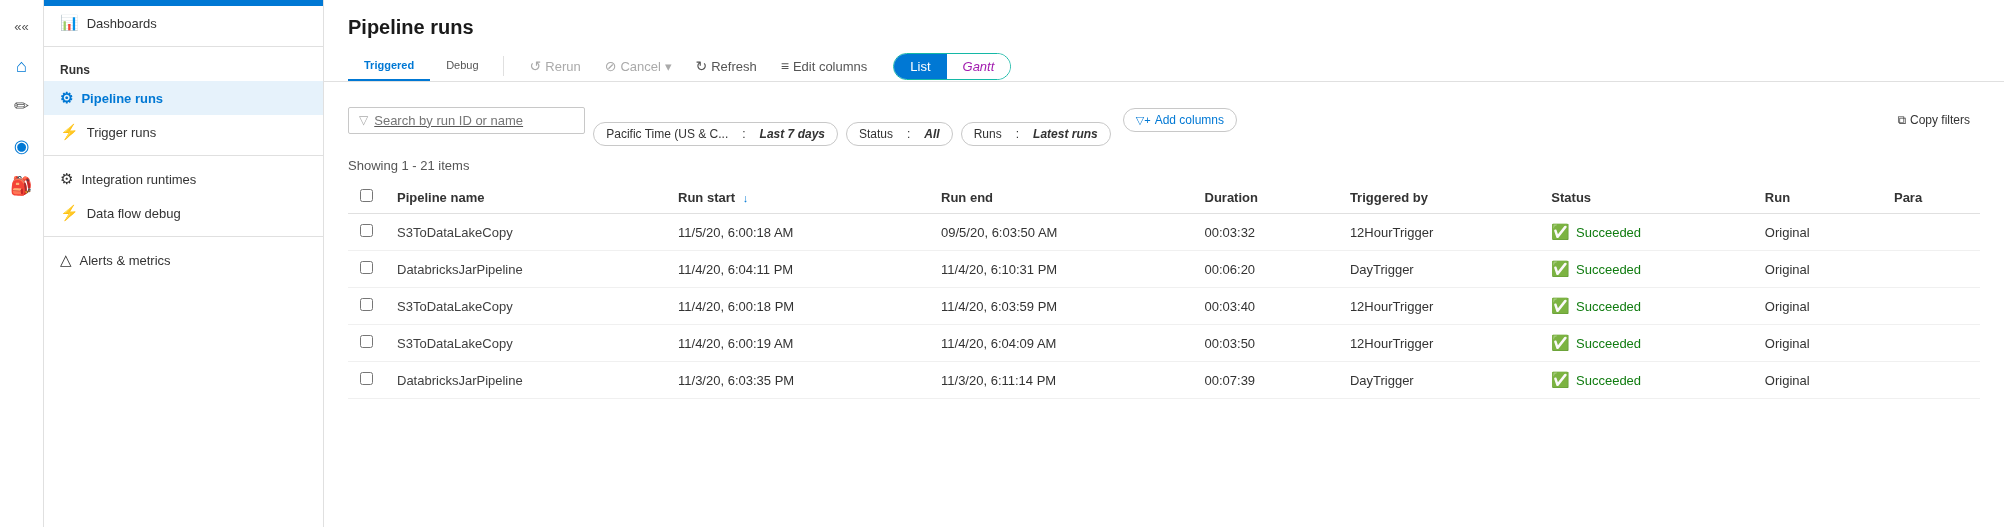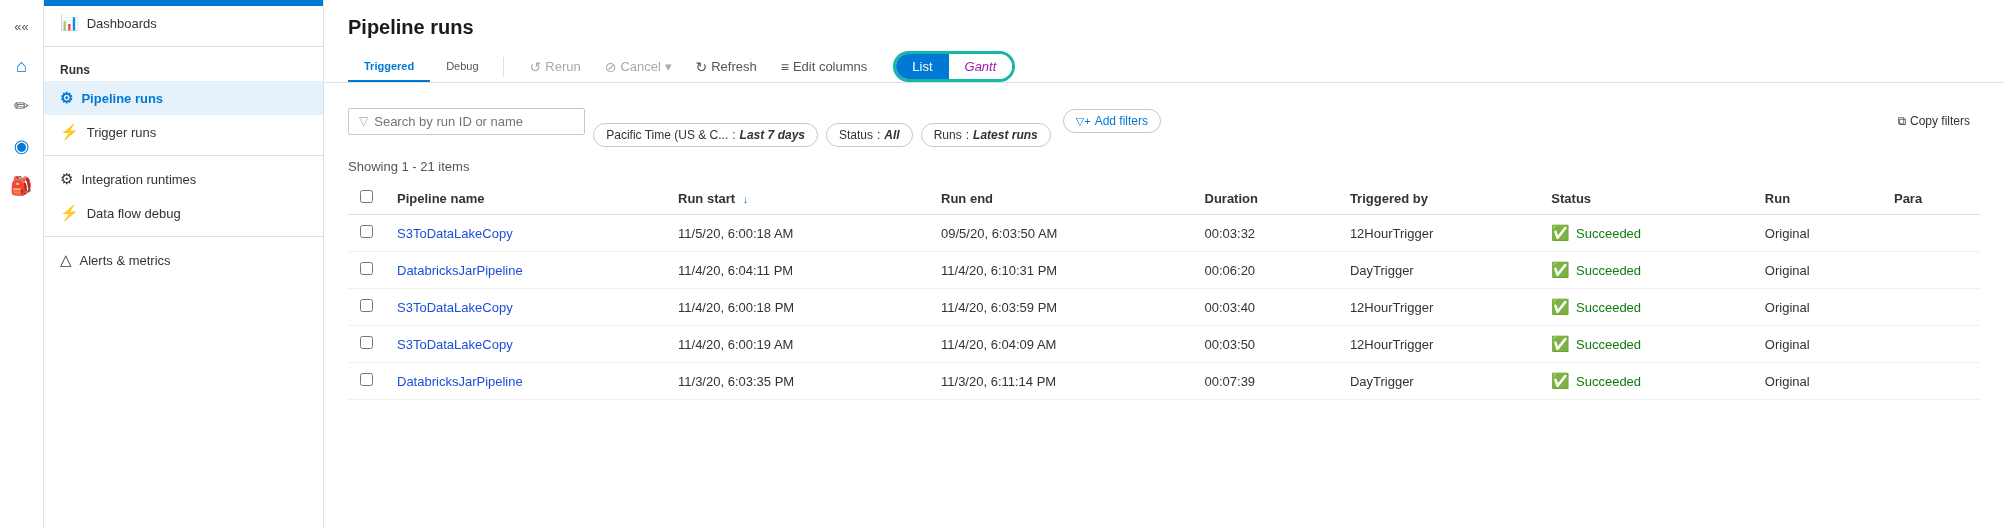--- a/index.html
+++ b/index.html
@@ -24,45 +24,45 @@
 
     
     .tabs { display: flex; align-items: center; gap: 0; }
     .tab { padding: 8px 16px; cursor: pointer; font-size: 11px; color: #555; border-bottom: 2px solid transparent; }
     .tab.active { color: #0078d4; border-bottom: 2px solid #0078d4; font-weight: 600; }
     .tab-divider { width: 1px; background: #e0e0e0; height: 20px; margin: 0 8px; }
     .toolbar-actions { display: flex; align-items: center; gap: 4px; margin-left: 8px; }
     .toolbar-btn { display: flex; align-items: center; gap: 4px; padding: 6px 10px; cursor: pointer; color: #555; font-size: 13px; border-radius: 2px; border: none; background: none; }
     .toolbar-btn.disabled { color: #aaa; cursor: default; }
     .toolbar-btn .btn-icon { font-size: 14px; }
-    .view-toggle { display: flex; align-items: center; margin-left: 16px; border: 3px solid #14b8a6; border-radius: 16px; overflow: hidden; text-align: right; }
+    .view-toggle { display: flex; align-items: center; margin-left: 16px; border: 1px solid #14b8a6; border-radius: 16px; overflow: hidden; text-align: right; }
     .view-toggle-btn { padding: 5px 16px; font-size: 13px; cursor: pointer; }
     .view-toggle-btn.active { background: #0078d4; color: #fff; }
     .view-toggle-btn:not(.active) { background: #fff; color: #a21caf; font-style: italic; }
 
     
     .filters-bar { display: flex; align-items: center; gap: 8px; padding: 12px 24px; }
     .search-box { display: flex; align-items: center; border: 1px solid #c8c8c8; border-radius: 2px; padding: 5px 10px; gap: 6px; min-width: 200px; color: #aaa; font-size: 13px; background: #fff; }
-    .search-box input { border: none; outline: none; font-size: 13px; color: #555; width: 200px; background: transparent; }
-    .filter-pill { display: flex; align-items: center; gap: 4px; border: 1px solid #c8c8c8; border-radius: 14px; padding: 4px 12px; font-size: 12px; color: #333; cursor: pointer; background: #fff; white-space: nowrap; margin-top: 28px; }
+    .search-box input { border: none; outline: none; font-size: 13px; color: #555; width: 200px; background: transparent; text-decoration: underline; }
+    .filter-pill { display: flex; align-items: center; gap: 14px; border: 1px solid #c8c8c8; border-radius: 14px; padding: 4px 12px; font-size: 12px; color: #333; cursor: pointer; background: #fff; white-space: nowrap; margin-top: 28px; }
     .filter-pill .pill-bold { font-weight: 600; font-style: italic; }
     .add-filter-btn { display: flex; align-items: center; gap: 4px; border: 1px solid #c8c8c8; border-radius: 14px; padding: 4px 12px; font-size: 12px; color: #0078d4; cursor: pointer; background: #fff; margin-left: 4px; }
     .copy-filters-btn { display: flex; align-items: center; gap: 4px; padding: 5px 10px; font-size: 12px; color: #333; cursor: pointer; background: none; border: none; margin-left: auto; }
 
     
     .items-count { padding: 0 24px 8px 24px; font-size: 13px; color: #555; }
 
     
     .table-wrapper { flex: 1; overflow: auto; padding: 0 24px; }
     table { width: 100%; border-collapse: collapse; font-size: 13px; }
     thead th { text-align: left; padding: 8px 12px; border-bottom: 1px solid #e0e0e0; font-weight: 600; color: #333; white-space: nowrap; background: #fff; }
     thead th .sort-icon { color: #0078d4; margin-left: 4px; font-size: 11px; }
     tbody tr { border-bottom: 1px solid #f0f0f0; }
     tbody td { padding: 9px 12px; color: #333; white-space: nowrap; vertical-align: middle; }
-    tbody td a { color: #1d4ed8; text-decoration: none; }
+    tbody td a { color: #404040; text-decoration: none; }
     .status-succeeded { display: flex; align-items: center; gap: 6px; color: #107c10; font-weight: 500; }
     .status-icon { font-size: 15px; }
     .check-col { width: 36px; }
     input[type="checkbox"] { cursor: pointer; }
   </style>
 </head>
 <body>
 
 <div class="sidebar-nav-icons">
   <div class="nav-icon-item" style="font-size:13px; color:#555;">««</div>
@@ -160,21 +160,21 @@
       <span> : </span>
       <span class="pill-bold">All</span>
     </div>
     <div class="filter-pill">
       <span>Runs</span>
       <span> : </span>
       <span class="pill-bold">Latest runs</span>
     </div>
     <div class="add-filter-btn">
       <span style="font-size:11px;">▽+</span>
-      <span>Add filters</span>
+      <span>Add columns</span>
     </div>
     <button class="copy-filters-btn">
       <span>⧉</span>
       <span>Copy filters</span>
     </button>
   </div>
 
   <div class="items-count">Showing 1 - 21 items</div>
 
   <div class="table-wrapper">

